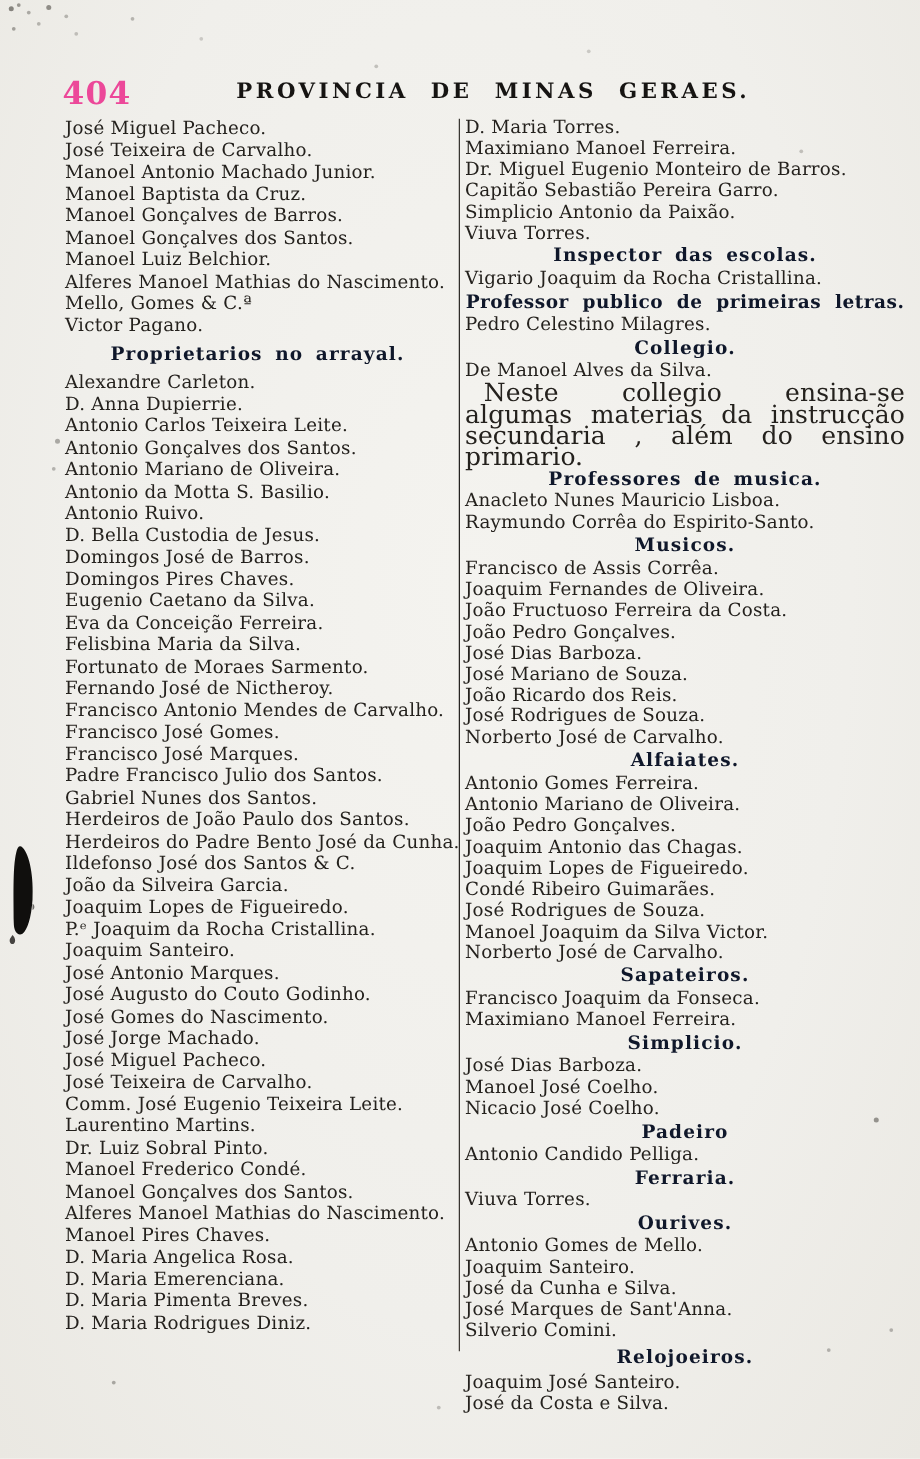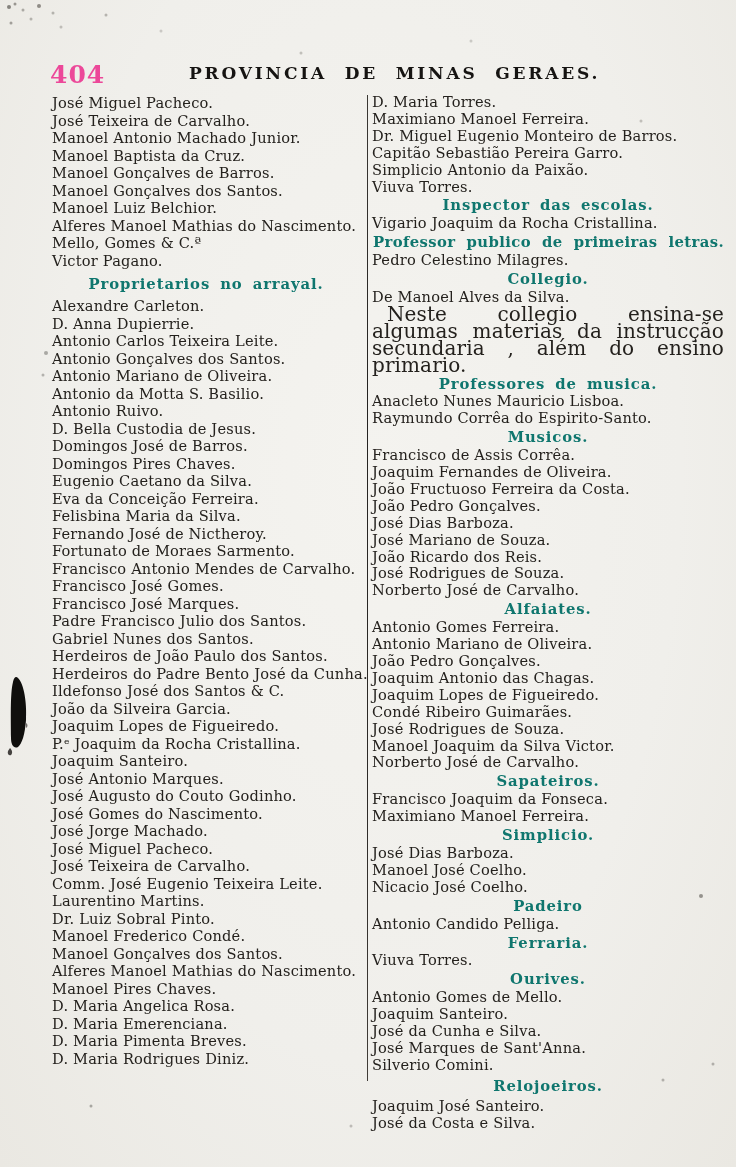--- a/index.html
+++ b/index.html
@@ -56,27 +56,27 @@
   }
   .left  .name-line { line-height: 17.5px; }
   .right .name-line { line-height: 16.9px; }
 
   .heading {
     font-size: 14.8px;
     font-weight: bold;
     text-align: center;
     letter-spacing: 0.9px;
     word-spacing: 4px;
-    color: #0f766e;
+    color: #0f172a;
     margin: 2px 0 1px 0;
   }
   .left  .heading { line-height: 18px; margin: 6px 0 4px 0; }
   .right .heading { line-height: 16.9px; }
   .heading.wide {
-    text-align: right;
+    text-align: center;
     letter-spacing: 0.4px;
     word-spacing: 5.5px;
     white-space: nowrap;
   }
   .heading.spaced { margin: 4px 0 3px 0; }
 
   .paragraph {
     font-size: 20px;
     line-height: 16.9px;
     text-align: justify;
@@ -170,22 +170,22 @@
         <div class="name-line">Antonio Gonçalves dos Santos.</div>
         <div class="name-line">Antonio Mariano de Oliveira.</div>
         <div class="name-line">Antonio da Motta S. Basilio.</div>
         <div class="name-line">Antonio Ruivo.</div>
         <div class="name-line">D. Bella Custodia de Jesus.</div>
         <div class="name-line">Domingos José de Barros.</div>
         <div class="name-line">Domingos Pires Chaves.</div>
         <div class="name-line">Eugenio Caetano da Silva.</div>
         <div class="name-line">Eva da Conceição Ferreira.</div>
         <div class="name-line">Felisbina Maria da Silva.</div>
+        <div class="name-line">Fortunato de Moraes Sarmento.</div>
         <div class="name-line">Fernando José de Nictheroy.</div>
-        <div class="name-line">Fortunato de Moraes Sarmento.</div>
         <div class="name-line">Francisco Antonio Mendes de Carvalho.</div>
         <div class="name-line">Francisco José Gomes.</div>
         <div class="name-line">Francisco José Marques.</div>
         <div class="name-line">Padre Francisco Julio dos Santos.</div>
         <div class="name-line">Gabriel Nunes dos Santos.</div>
         <div class="name-line">Herdeiros de João Paulo dos Santos.</div>
         <div class="name-line">Herdeiros do Padre Bento José da Cunha.</div>
         <div class="name-line">Ildefonso José dos Santos &amp; C.</div>
         <div class="name-line">João da Silveira Garcia.</div>
         <div class="name-line">Joaquim Lopes de Figueiredo.</div>

